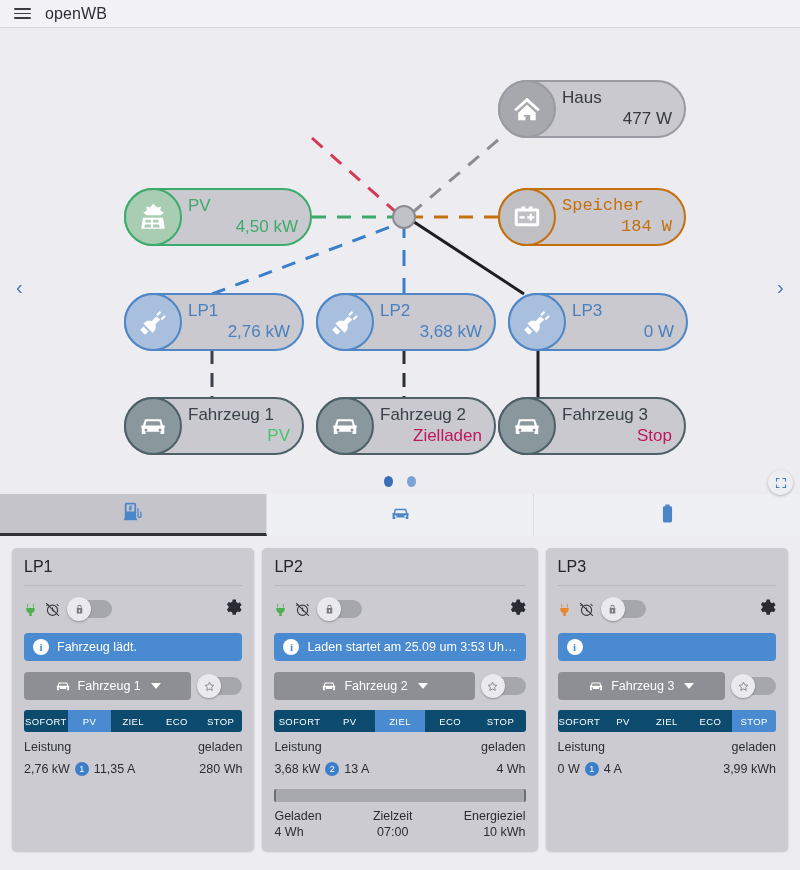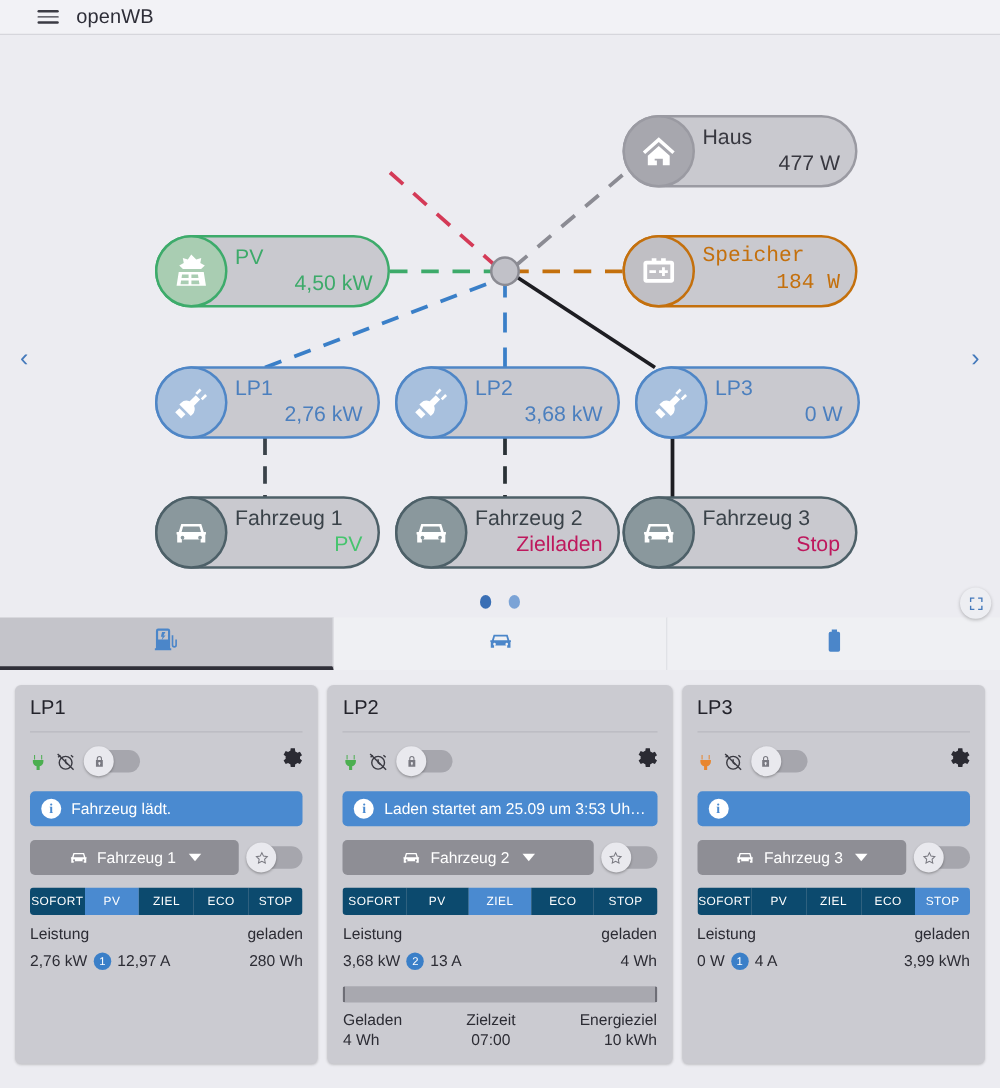--- a/index.html
+++ b/index.html
@@ -8,21 +8,21 @@
     background: #ececf1;
     font-family: "Liberation Sans", sans-serif;
     overflow: hidden;
   }
 
   
   #appbar {
     height: 28px; background: #f2f2f6;
     border-bottom: 1px solid #d6d6dc;
     display: flex; align-items: center; gap: 14px;
-    padding: 0 30px;
+    padding: 0 14px;
   }
   #hamburger { display: flex; flex-direction: column; gap: 3px; cursor: pointer; }
   #hamburger span { display:block; width: 17px; height: 1.6px; background: #3b3b44; border-radius: 1px; }
   #apptitle { font-size: 16px; color: #2e2e38; letter-spacing: .1px; }
 
   
   #diagram { position: relative; height: 440px; background: #ececf1; }
   #diagram svg.lines { position: absolute; inset: 0; width: 800px; height: 440px; }
 
   .pill {
@@ -220,21 +220,21 @@
           <path d="M12 1.2 9.8 4.4l-3.2-.9.6 3.2-2.9 1.6 2.4 2.2H18.3l2.4-2.2-2.9-1.6.6-3.2-3.2.9L12 1.2z"></path>
           <path d="M4 12.5h16l1.4 8.8H2.6L4 12.5zm2.1 1.6-.3 2.2h4.5v-2.2H6.1zm6 0v2.2h4.5l-.3-2.2h-4.2zm-6.6 3.8-.35 2.4h5.15v-2.4H5.5zm6.6 0v2.4h5.15l-.35-2.4H12.1z"></path>
         </svg>
     </div>
     <div class="txt">
       <span class="nm">PV</span>
       <span class="vl">4,50 kW</span>
     </div>
   </div>
 
-  <div class="pill haus" style="left:498px; top:52px; width:188px;margin-top:12px;">
+  <div class="pill haus" style="left:498px; top:52px; width:188px;">
     <div class="bubble">
       <svg viewBox="0 0 24 24">
           <path d="M12 3 1.8 12.1l1.5 1.7L12 6.1l8.7 7.7 1.5-1.7L12 3z"></path>
           <path d="M12 8.2 4.6 14.8V21h5.1v-4.1h4.6V21h5.1v-6.2L12 8.2zm-0.3 9.9H6.3V21h5.4v-2.9z" fill="none"></path>
           <path d="M12 8.6 5 14.9V21h4.4v-4.2h5.2V21H19v-6.1L12 8.6zm-1.2 9.3H6.6V21h4.2v-3.1z"></path>
         </svg>
     </div>
     <div class="txt">
       <span class="nm">Haus</span>
       <span class="vl">477 W</span>
@@ -434,21 +434,21 @@
     </div>
 
     <div class="statrow labels">
       <span>Leistung</span>
       <span>geladen</span>
     </div>
     <div class="statrow">
       <span class="leistline">
         <span>2,76 kW</span>
         <span class="phasebadge">1</span>
-        <span>12,97 A</span>
+        <span>11,35 A</span>
       </span>
       <span>280 Wh</span>
     </div>
   </div>
 
   <div class="card">
     <div class="card-title">LP2</div>
 
     <div class="iconrow">
       <span class="plug">

